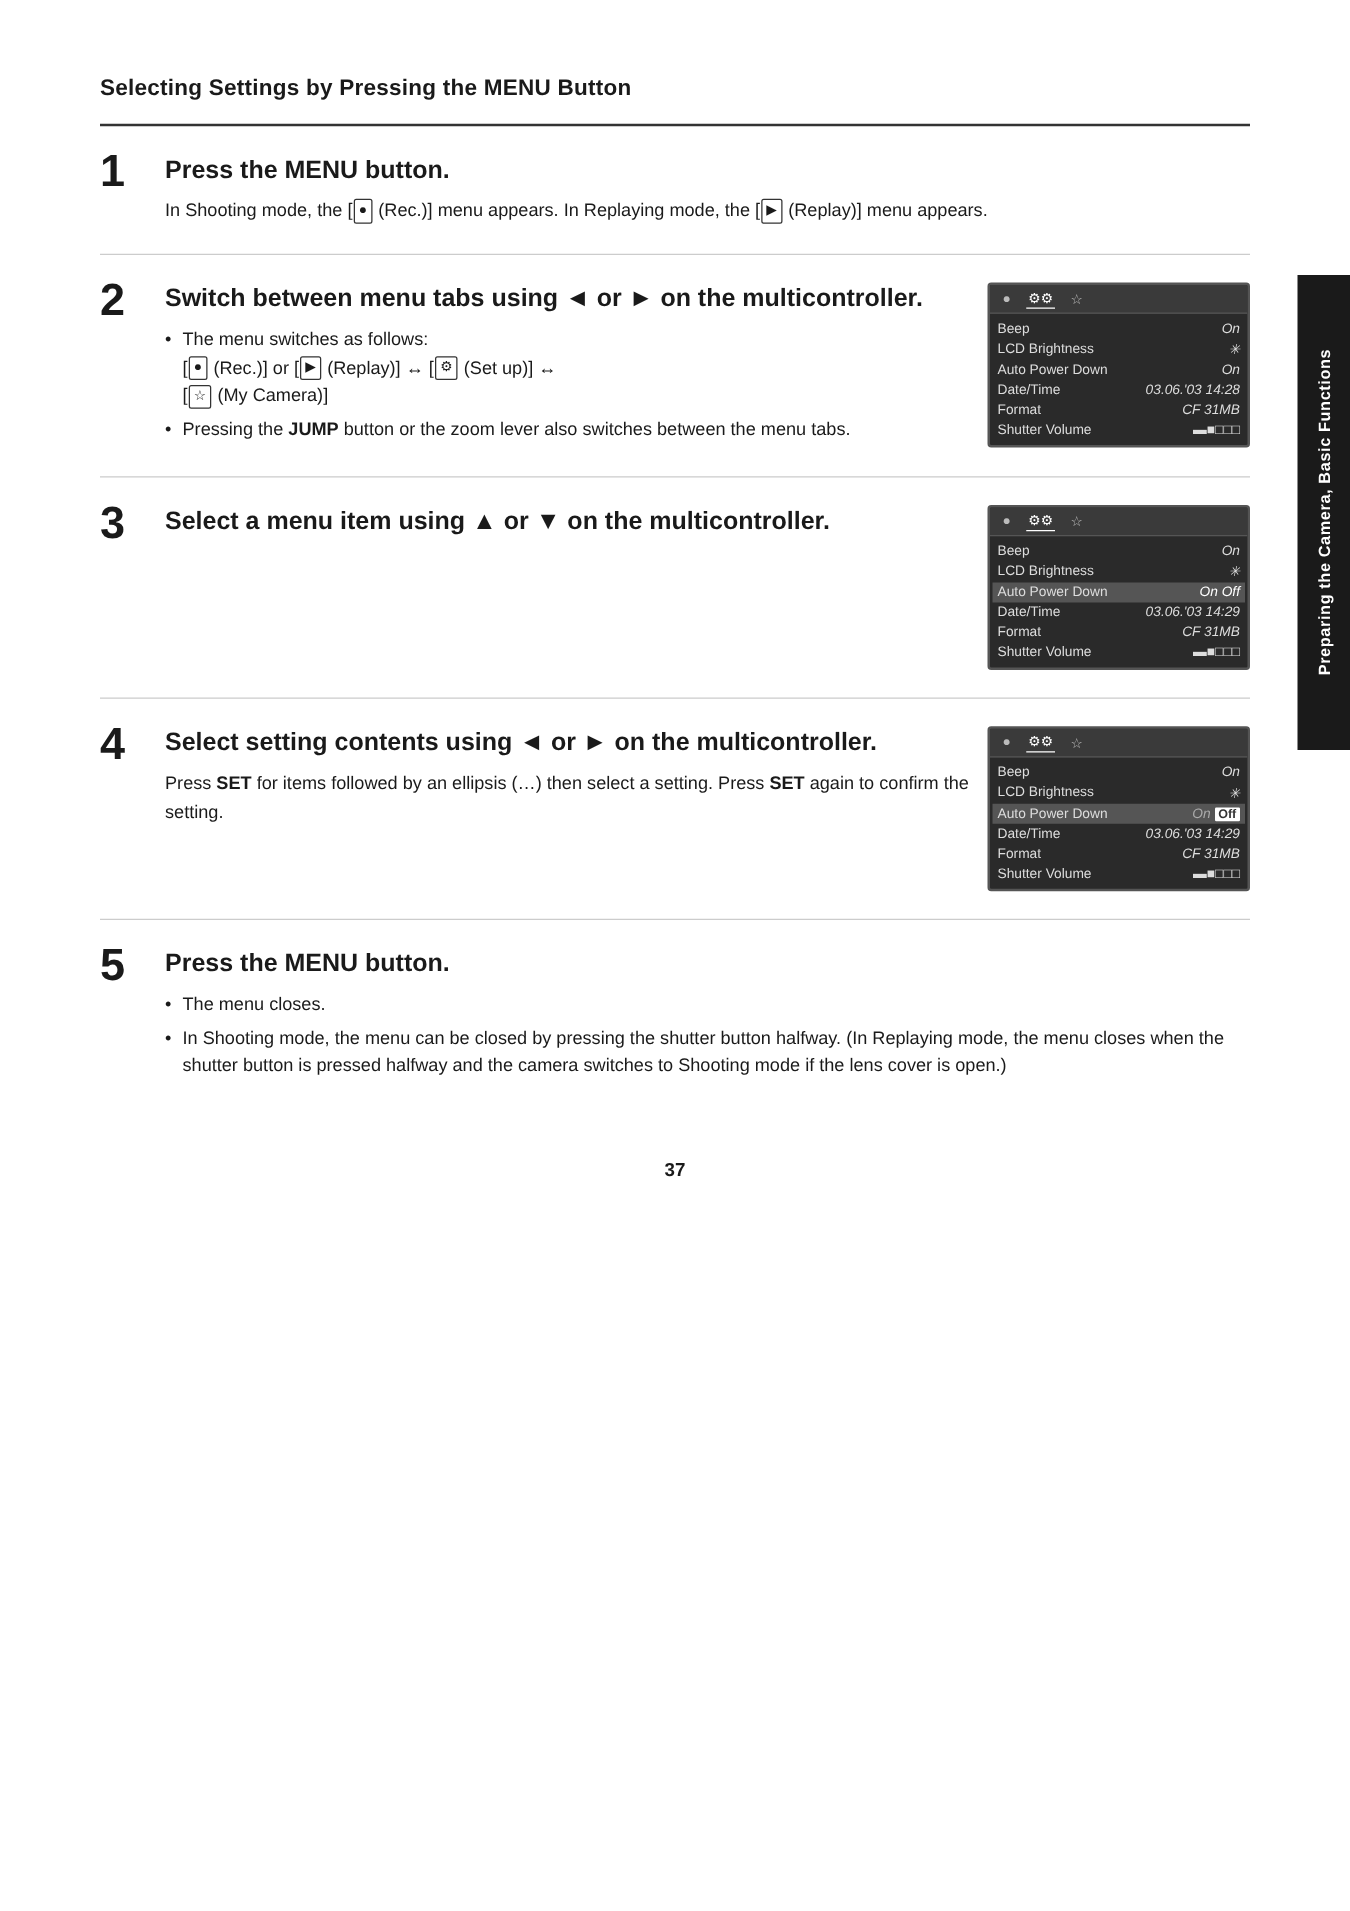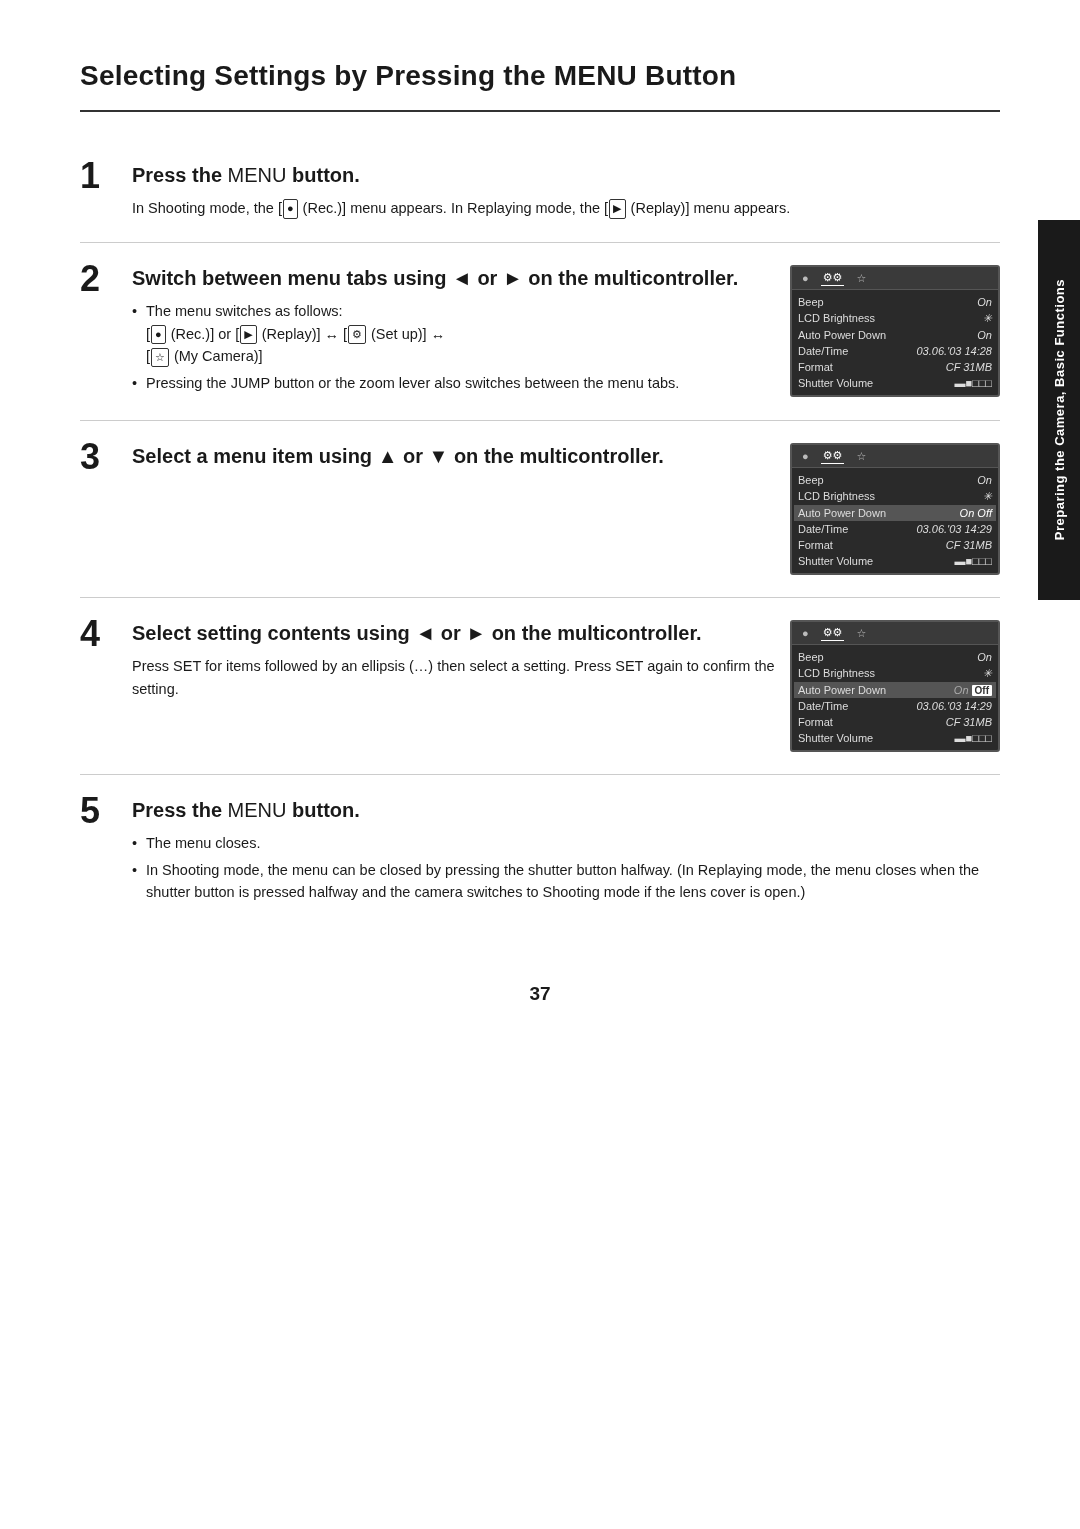--- a/index.html
+++ b/index.html
@@ -36,23 +36,23 @@
       font-size: 13px;
       font-weight: bold;
       writing-mode: vertical-rl;
       transform: rotate(180deg);
       white-space: nowrap;
       letter-spacing: 0.5px;
     }
 
     
     .page-title {
-      font-size: 28px;
+      font-size: 18px;
       font-weight: bold;
-      margin-bottom: 28px;
+      margin-bottom: 0;
       border-bottom: 2px solid #333;
       padding-bottom: 18px;
       letter-spacing: 0.2px;
     }
 
     
     .step {
       display: flex;
       align-items: flex-start;
       margin-bottom: 0;
@@ -157,26 +157,26 @@
     .cam-value.white { color: #fff; }
 
     
     .step-5 {
       padding-bottom: 30px;
     }
 
     
     .page-number {
       text-align: center;
-      font-size: 19px;
+      font-size: 15px;
       font-weight: bold;
-      margin-top: 46px;
-    }
-
-    strong { font-weight: normal; }
+      margin-top: 30px;
+    }
+
+    strong { font-weight: bold; }
 
     .inline-icon {
       display: inline-block;
       border: 1.5px solid #333;
       border-radius: 2px;
       padding: 0 3px;
       font-size: 11px;
       vertical-align: middle;
       margin: 0 1px;
     }

